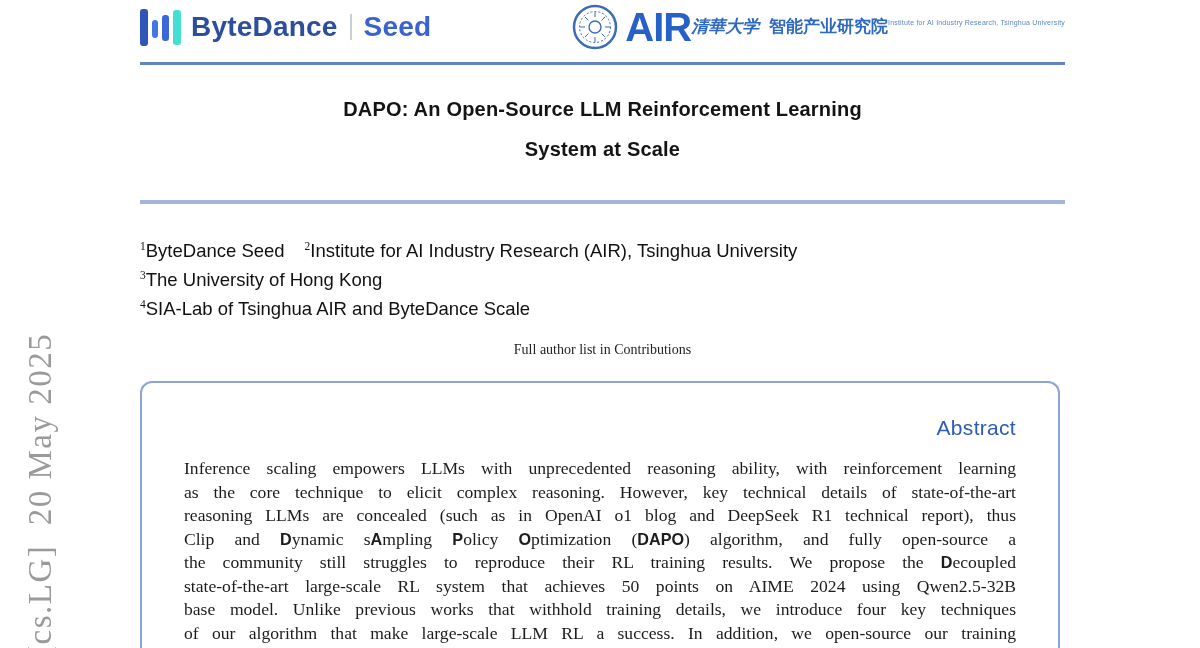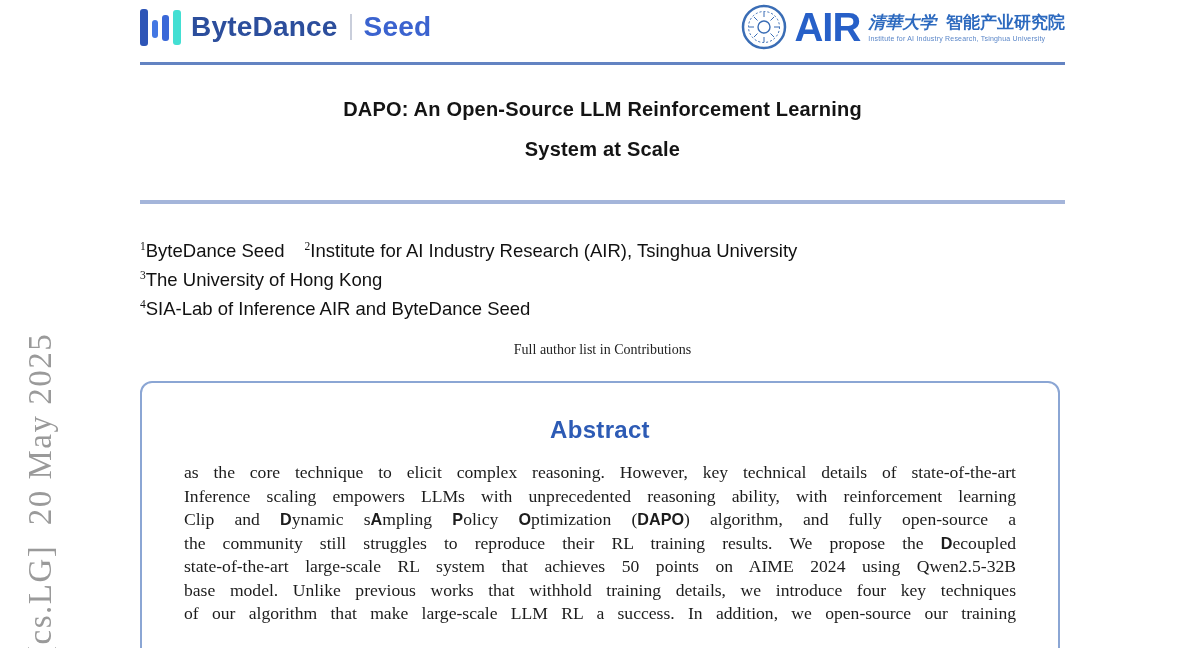--- a/index.html
+++ b/index.html
@@ -27,21 +27,21 @@
   .bd-b2 { width:6px; height:18px; background:#4377e3; margin-right:4px; transform:translateY(2px); }
   .bd-b3 { width:7px; height:26px; background:#3a68d8; margin-right:4px; transform:translateY(1px); }
   .bd-b4 { width:8px; height:35px; background:#43dfd3; }
   .bd-name { font-size:28px; font-weight:700; color:#2c4e9c; letter-spacing:0.2px; }
   .bd-divider { width:2px; height:26px; background:#c9cedb; margin:0 12px; }
   .bd-seed { font-size:28px; font-weight:700; color:#3b63cf; letter-spacing:0.2px; }
 
   .air-logo { display:flex; align-items:center; }
   .air-seal { margin-right:7px; }
   .air-letters { font-size:40px; font-weight:700; color:#2760c8; letter-spacing:-1px; line-height:1; transform:scaleY(1.02); }
-  .air-text { margin-left:8px; display:flex; flex-direction:column; }
+  .air-text { margin-left:0; display:flex; flex-direction:row; }
   .air-cn-row { font-size:17px; color:#2d6abf; line-height:20px; white-space:nowrap; }
   .air-cn-script { font-style:italic; font-weight:600; margin-right:5px; }
   .air-cn-name { font-weight:700; }
   .air-en { font-size:7px; color:#5a86c8; margin-top:2px; white-space:nowrap; letter-spacing:0.2px; }
 
   
   .rule1 { height:3px; background:#6383c2; border:none; margin-top:8px; }
   .rule2 { height:4px; background:#a4b5da; border:none; margin-top:31px; }
 
   
@@ -52,21 +52,21 @@
   .affils { margin-top:30px; color:#111; font-size:18.5px; line-height:24px; font-weight:500; }
   .affil-line sup { font-family:"Liberation Serif", serif; font-size:11.5px; vertical-align:super; }
   .affil-gap { display:inline-block; width:20px; }
 
   .author-note { margin-top:21px; text-align:center; color:#222;
     font-family:"Liberation Serif", serif; font-size:14px; }
 
   
   .abstract-box { margin-top:23px; width:920px; height:420px;
     border:2px solid #8ba6d4; border-radius:12px; padding:33px 42px 0 42px; background:#fff; }
-  .abstract-heading { text-align:center; color:#2d5bb5; font-size:24px; font-weight:700; letter-spacing:0.3px; }
+  .abstract-heading { text-align:right; color:#2d5bb5; font-size:21px; font-weight:400; letter-spacing:0.3px; }
   .abstract-body { margin-top:17px; font-family:"Liberation Serif", serif;
     font-size:17.6px; line-height:23.5px; color:#1c1c1c; }
   .abs-line { text-align:justify; text-align-last:justify; white-space:normal; }
   .bs { font-family:"Liberation Sans", sans-serif; font-weight:700; font-size:0.92em; }
 </style>
 </head>
 <body>
 
 <div class="page">
 
@@ -119,30 +119,31 @@
     <h1 class="paper-title">
       <span>DAPO: An Open-Source LLM Reinforcement Learning</span><br>
       <span>System at Scale</span>
     </h1>
 
     <hr class="rule2">
 
     <div class="affils" id="affils">
         <div class="affil-line"><sup>1</sup><span>ByteDance Seed</span><span class="affil-gap"></span><sup>2</sup><span>Institute for AI Industry Research (AIR), Tsinghua University</span></div>
         <div class="affil-line"><sup>3</sup><span>The University of Hong Kong</span></div>
-        <div class="affil-line"><sup>4</sup><span>SIA-Lab of Inference AIR and ByteDance Seed</span></div>
+        <div class="affil-line"><sup>4</sup><span>SIA-Lab of Tsinghua AIR and ByteDance Scale</span></div>
       </div>
 
     <div class="author-note">Full author list in Contributions</div>
 
     <div class="abstract-box">
       <div class="abstract-heading">Abstract</div>
       <div class="abstract-body" id="abstract-body">
+          <div class="abs-line"><span>Inference scaling empowers LLMs with unprecedented reasoning ability, with reinforcement learning</span></div>
           <div class="abs-line"><span>as the core technique to elicit complex reasoning. However, key technical details of state-of-the-art</span></div>
-          <div class="abs-line"><span>Inference scaling empowers LLMs with unprecedented reasoning ability, with reinforcement learning</span></div>
+          <div class="abs-line"><span>reasoning LLMs are concealed (such as in OpenAI o1 blog and DeepSeek R1 technical report), thus</span></div>
           <div class="abs-line"><span>Clip and </span><span class="bs">D</span><span>ynamic s</span><span class="bs">A</span><span>mpling </span><span class="bs">P</span><span>olicy </span><span class="bs">O</span><span>ptimization (</span><span class="bs">DAPO</span><span>) algorithm, and fully open-source a</span></div>
           <div class="abs-line"><span>the community still struggles to reproduce their RL training results. We propose the </span><span class="bs">D</span><span>ecoupled</span></div>
           <div class="abs-line"><span>state-of-the-art large-scale RL system that achieves 50 points on AIME 2024 using Qwen2.5-32B</span></div>
           <div class="abs-line"><span>base model. Unlike previous works that withhold training details, we introduce four key techniques</span></div>
           <div class="abs-line"><span>of our algorithm that make large-scale LLM RL a success. In addition, we open-source our training</span></div>
         </div>
     </div>
 
   </div>
 </div>

